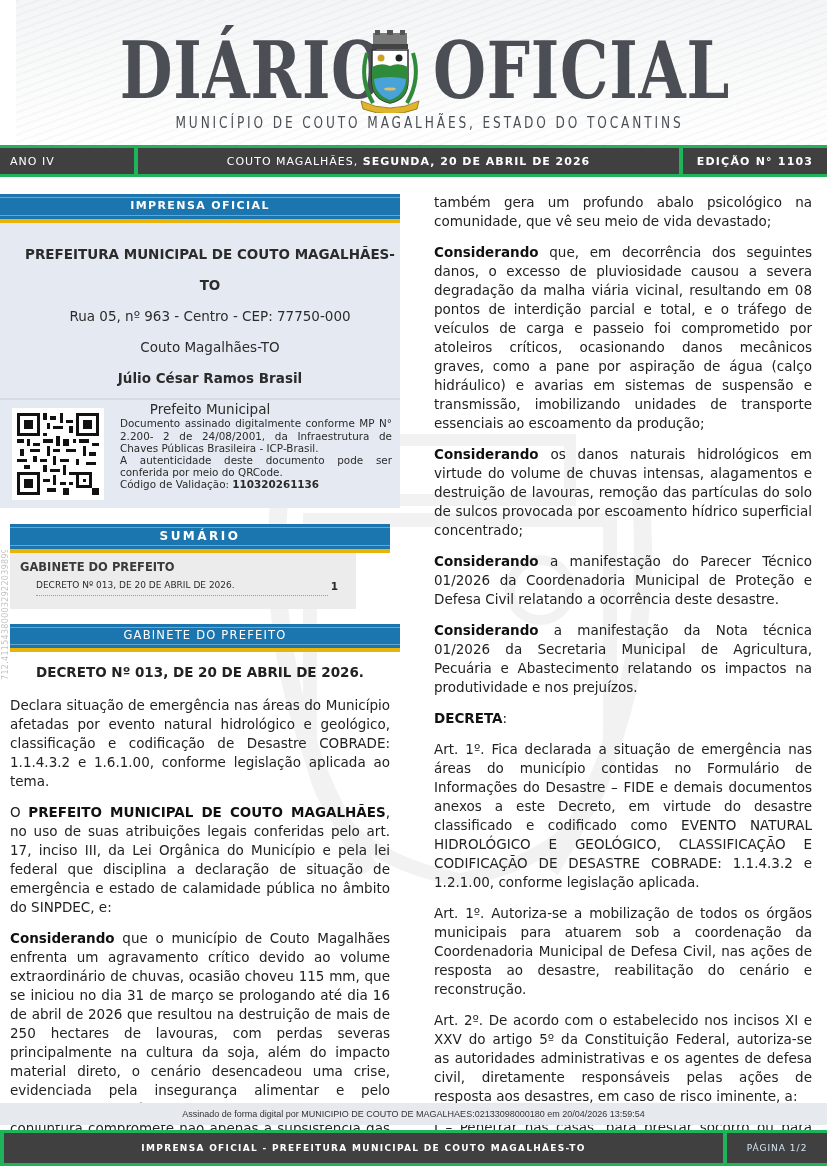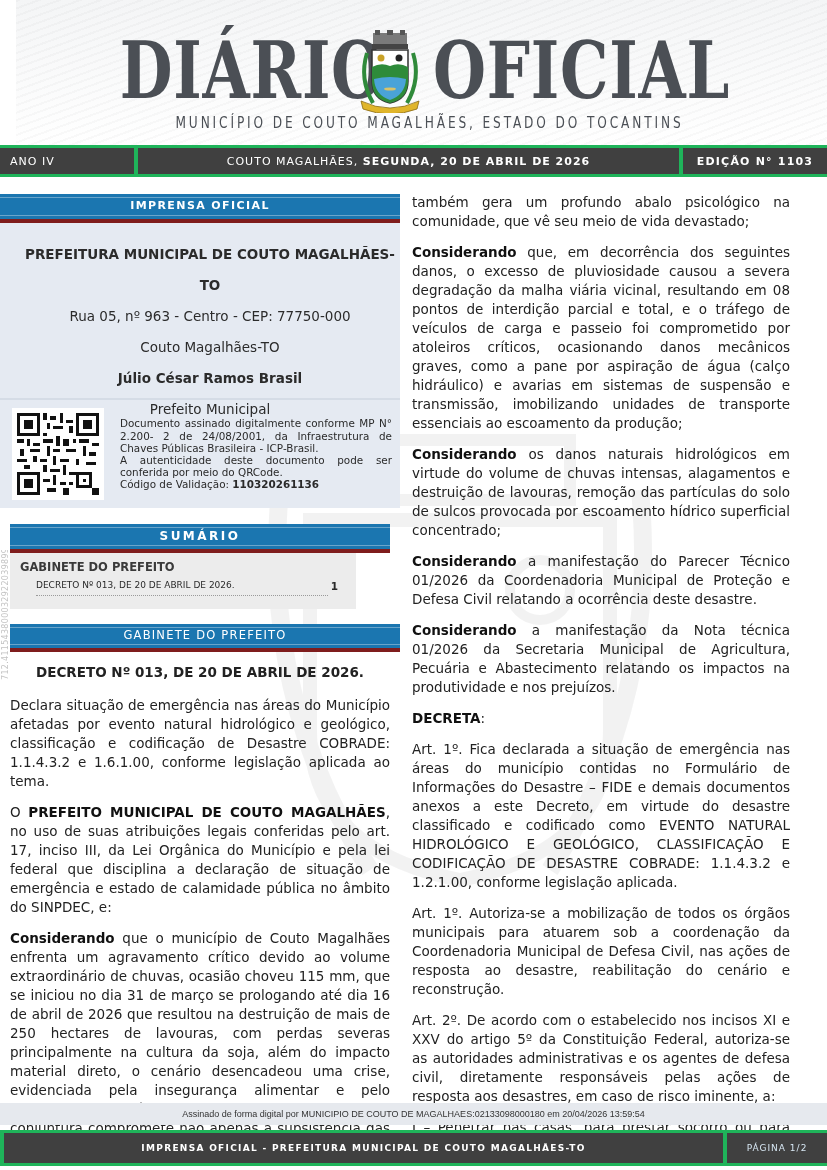--- a/index.html
+++ b/index.html
@@ -53,21 +53,21 @@
   .band .sep { width: 4px; height: 100%; background: #1fb45a; }
   .top-band { top: 145px; font-size: 11px; letter-spacing: 1px; }
   .top-band .c1 { width: 134px; padding-left: 10px; }
   .top-band .c2 { flex: 1; justify-content: center; }
   .top-band .c3 { width: 144px; justify-content: center; font-weight: bold; letter-spacing: 1.2px; }
   .top-band b { font-weight: bold; }
 
   
   .sec-bar {
     background: #1b76b0; color: #fff; text-align: center;
-    border-bottom: 4px solid #7f1d1d;
+    border-bottom: 4px solid #eab308;
     position: relative;
   }
   .sec-bar::before {
     content: ""; position: absolute; left: 0; right: 0; top: 3px; height: 1px; background: rgba(255,255,255,0.35);
   }
   .sec-bar::after {
     content: ""; position: absolute; left: 0; right: 0; bottom: 3px; height: 1px; background: rgba(255,255,255,0.35);
   }
 
   
@@ -112,21 +112,21 @@
     font-size: 8px; color: #c3c3c3; letter-spacing: 0.3px; overflow: hidden;
   }
 
   .col {
     position: absolute; font-size: 13.5px; line-height: 19px; color: #222;
     text-align: justify;
   }
   .col p { margin-bottom: 12px; }
   .col b { font-weight: bold; color: #111; }
   .left-col { left: 10px; top: 663px; width: 380px; }
-  .right-col { left: 412px; top: 193px; width: 378px; }
+  .right-col { left: 434px; top: 193px; width: 378px; }
   .decree-title { text-align: center; font-weight: bold; font-size: 13.5px; margin-bottom: 14px !important; }
 
   
   .watermark {
     position: absolute; left: 250px; top: 400px; width: 420px; height: 500px; opacity: 0.06;
   }
 
   
   .sign-line {
     position: absolute; left: 0; top: 1103px; width: 827px; height: 22px;

